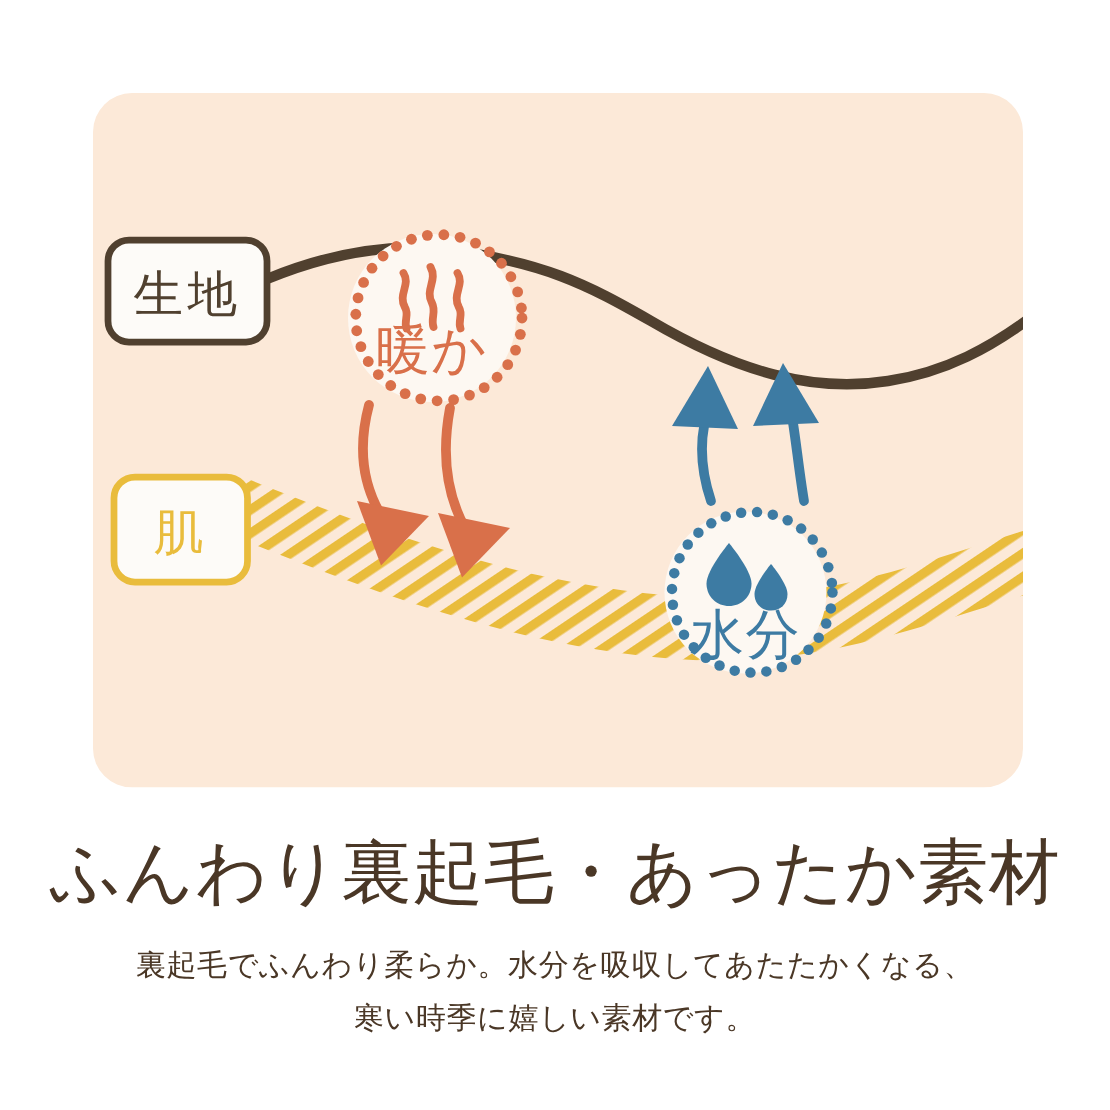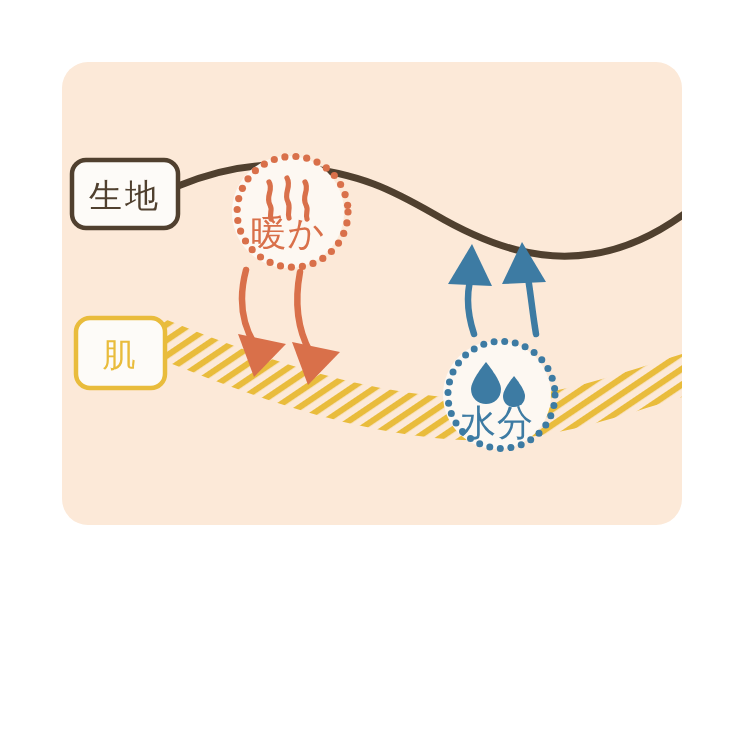--- a/index.html
+++ b/index.html
@@ -222,14 +222,21 @@
 
         <g>
           <rect x="14" y="256" width="89" height="70" rx="14" ry="14" fill="#fdfbf8" stroke="#e9bc3c" stroke-width="4.5"></rect>
           <text x="58" y="304" text-anchor="middle" font-family="Liberation Sans, DejaVu Sans, sans-serif" font-size="33" fill="#e9bc3c" letter-spacing="2">肌</text>
         </g>
 
       </g>
     </svg>
   </div>
 
+  <div class="caption-block">
+    <h1 class="headline">ふんわり裏起毛・あったか素材</h1>
+    <p class="subcopy">
+      <span class="subcopy-line">裏起毛でふんわり柔らか。水分を吸収してあたたかくなる、</span>
+      <span class="subcopy-line">寒い時季に嬉しい素材です。</span>
+    </p>
+  </div>
 
 </div>
 
 </body></html>

